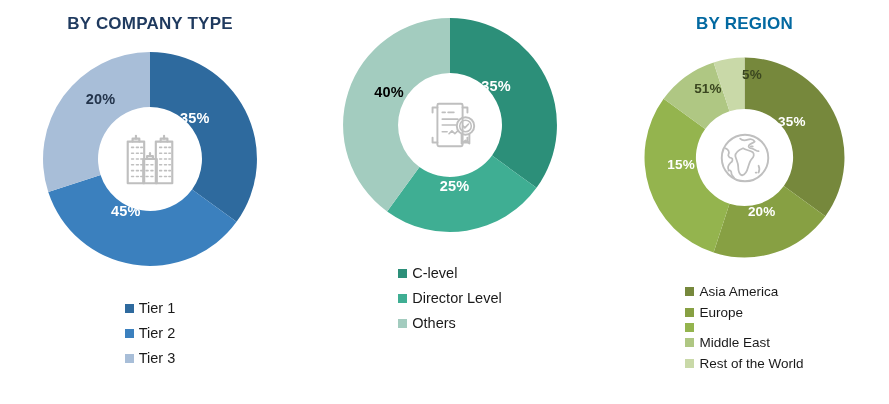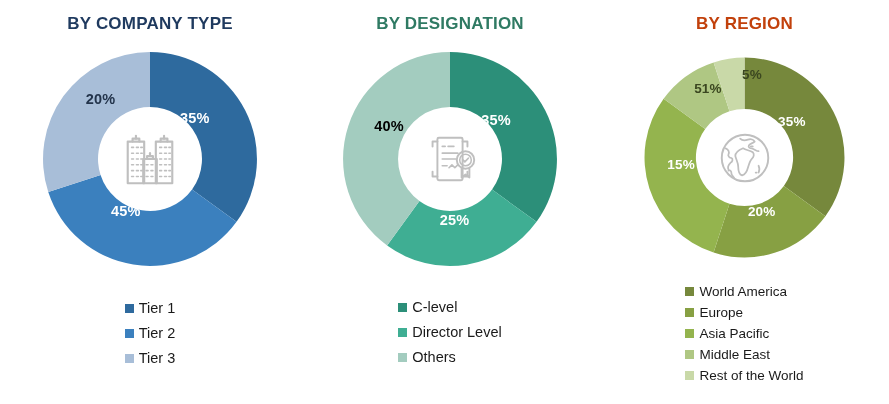--- a/index.html
+++ b/index.html
@@ -37,21 +37,21 @@
     font-size: 17px;
     font-weight: bold;
     letter-spacing: 0.2px;
     line-height: 20px;
     margin-top: 14px;
     white-space: nowrap;
     text-align: center;
   }
   .title-company { color: #1f3a5f; }
   .title-designation { color: #2f7a63; }
-  .title-region { color: #c2410c; }
+  .title-region { color: #0369a1; }
 
   .donut-wrap {
     position: relative;
     width: 230px;
     height: 230px;
     margin-top: 10px;
   }
   .panel-region .donut-wrap {
     width: 215px;
     height: 215px;
@@ -192,21 +192,20 @@
         <span class="legend-label">Tier 2</span>
       </div>
       <div class="legend-item">
         <span class="legend-swatch" style="background:#a8bed8"></span>
         <span class="legend-label">Tier 3</span>
       </div>
     </div>
   </div>
 
   <div class="panel panel-designation">
-    <div class="panel-title title-designation">BY DESIGNATION</div>
 
     <div class="donut-wrap">
       <svg class="donut-svg" viewBox="0 0 230 230">
         <g transform="translate(115,115)">
 
           <path fill="#2c8f79" d="M 0 -107 A 107 107 0 0 1 86.54 62.87 L 42.06 30.55 A 52 52 0 0 0 0 -52 Z"></path>
 
           <path fill="#3fae93" d="M 86.54 62.87 A 107 107 0 0 1 -62.89 86.53 L -30.56 42.05 A 52 52 0 0 0 42.06 30.55 Z"></path>
 
           <path fill="#a3ccbf" d="M -62.89 86.53 A 107 107 0 0 1 0 -107 L 0 -52 A 52 52 0 0 0 -30.56 42.05 Z"></path>
@@ -302,29 +301,28 @@
             <path d="M38 20 h2"></path>
             <path d="M43 47 h1"></path>
           </g>
         </svg>
       </div>
     </div>
 
     <div class="legend">
       <div class="legend-item">
         <span class="legend-swatch" style="background:#76883c"></span>
-        <span class="legend-label">World America</span>
+        <span class="legend-label">Asia America</span>
       </div>
       <div class="legend-item">
         <span class="legend-swatch" style="background:#87a043"></span>
         <span class="legend-label">Europe</span>
       </div>
       <div class="legend-item">
         <span class="legend-swatch" style="background:#94b44e"></span>
-        <span class="legend-label">Asia Pacific</span>
       </div>
       <div class="legend-item">
         <span class="legend-swatch" style="background:#afc783"></span>
         <span class="legend-label">Middle East</span>
       </div>
       <div class="legend-item">
         <span class="legend-swatch" style="background:#c9d9a8"></span>
         <span class="legend-label">Rest of the World</span>
       </div>
     </div>

